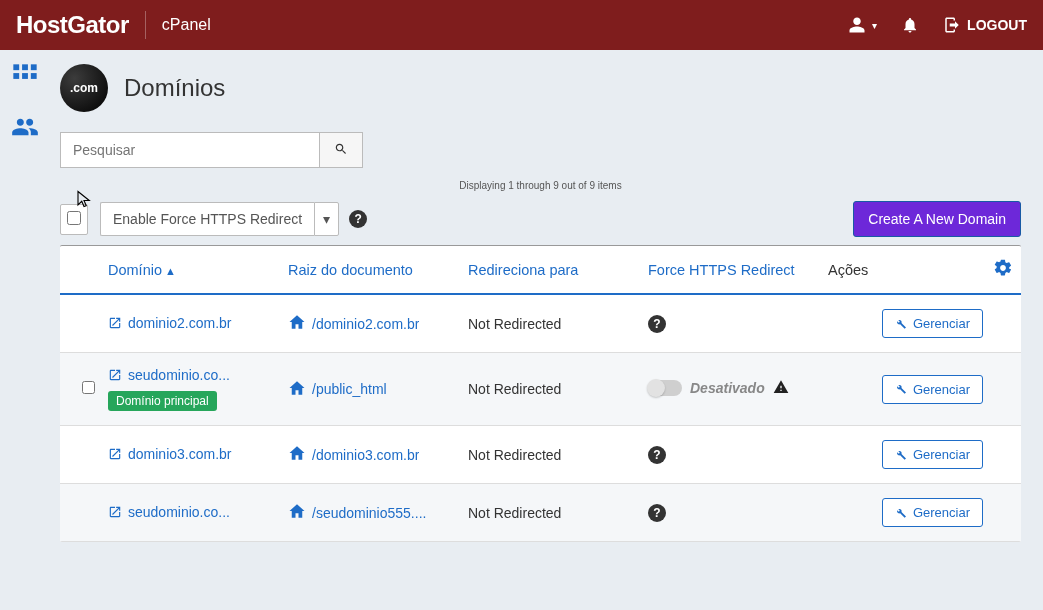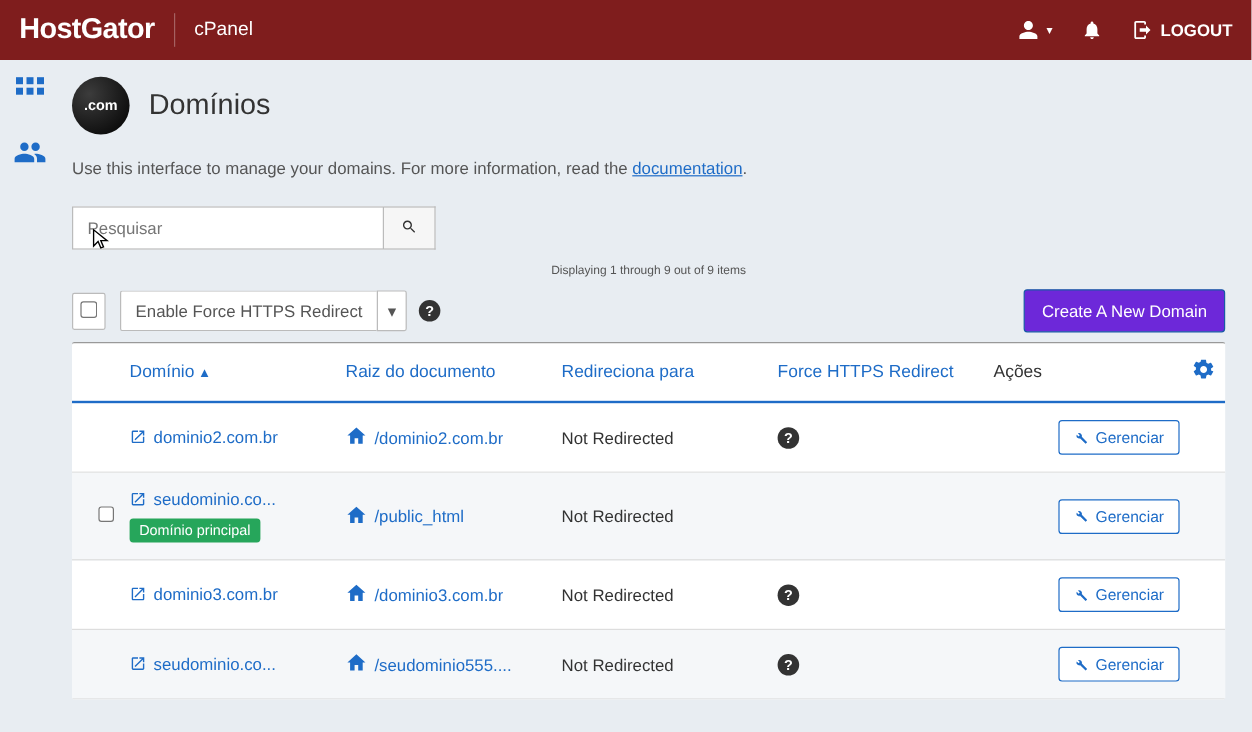--- a/index.html
+++ b/index.html
@@ -119,23 +119,20 @@
         </svg>
     </span>
   </div>
 
   <div class="main">
     <div class="page-header">
       <div class="page-icon">.com</div>
       <div class="page-title">Domínios</div>
     </div>
 
-    <p class="intro">
-      <span>Use this interface to manage your domains. For more information, read the </span><a href="#">documentation</a><span>.</span>
-    </p>
 
     <div class="searchbar">
       <input type="text" placeholder="Pesquisar" style="">
       <button>
         <svg viewBox="0 0 24 24">
             <path d="M15.5 14h-.8l-.3-.3c1-1.2 1.6-2.7 1.6-4.4C16 5.9 13.1 3 9.5 3S3 5.9 3 9.5 5.9 16 9.5 16c1.6 0 3.1-.6 4.4-1.6l.3.3v.8l5 5L20.5 19l-5-5zm-6 0C7 14 5 12 5 9.5S7 5 9.5 5 14 7 14 9.5 12 14 9.5 14z"></path>
           </svg>
       </button>
     </div>
 
@@ -202,20 +199,29 @@
                 </svg>
                 <span>seudominio.co...</span>
               </span><br><span class="badge-main">Domínio principal</span></div>
             <div class="col-root"><span class="link">
                 <span class="home-icon"><svg viewBox="0 0 24 24">
                     <path d="M12 3l10 9h-3v9h-5v-6h-4v6H5v-9H2l10-9z"></path>
                   </svg></span>
                 <span>/public_html</span>
               </span></div>
             <div class="col-redir"><span class="redir-text">Not Redirected</span></div>
+            <div class="col-https"><span class="toggle-off">
+                <span class="toggle-track">
+                  <span class="toggle-knob"></span>
+                </span>
+                <span>Desativado</span>
+                <span class="warn-icon"><svg viewBox="0 0 24 24">
+                    <path d="M1 21h22L12 2 1 21zm12-3h-2v-2h2v2zm0-4h-2v-4h2v4z"></path>
+                  </svg></span>
+              </span></div>
             <div class="col-act">
               <span class="act-right"><button class="btn-outline">
                   <svg viewBox="0 0 24 24">
                     <path d="M22 19l-9-9c.6-1.6.2-3.5-1.1-4.8-1.4-1.4-3.5-1.7-5.2-.9l3 3-2.1 2.1-3-3c-.8 1.7-.5 3.8.9 5.2 1.3 1.3 3.2 1.7 4.8 1.1l9 9 2.7-2.7z"></path>
                   </svg>
                   <span>Gerenciar</span>
                 </button></span>
             </div>
           </div>
           <div class="table-row">

